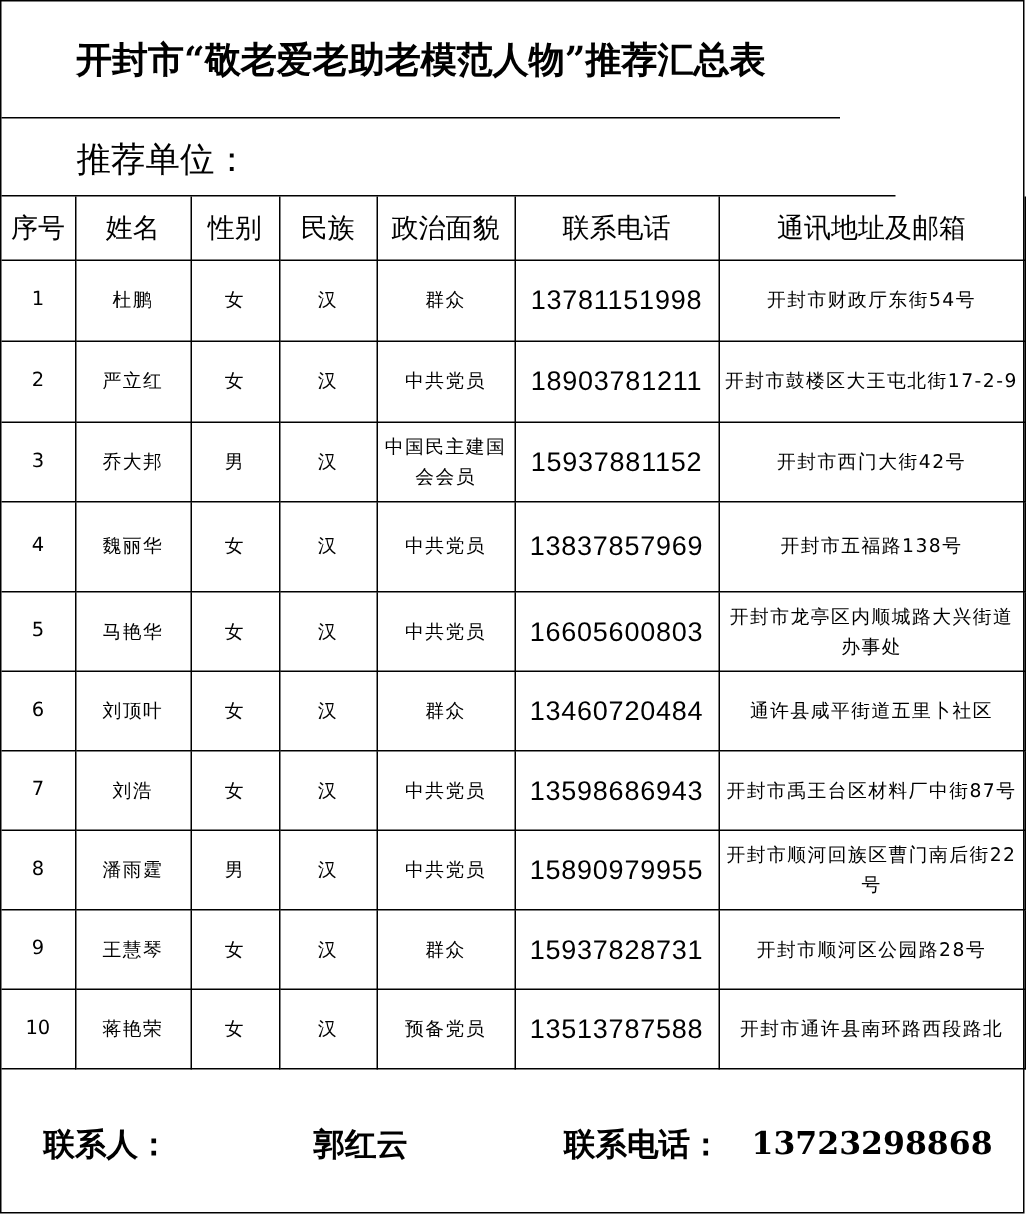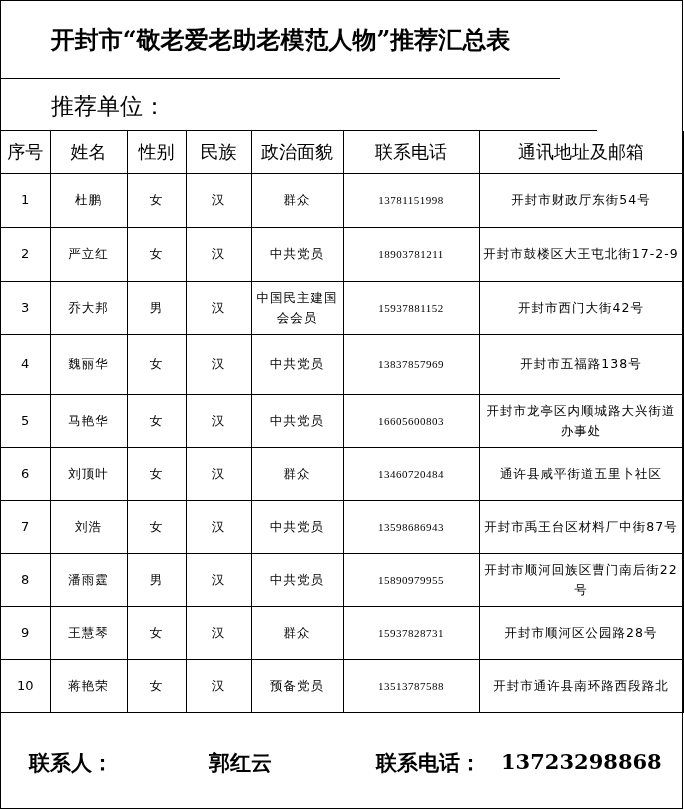--- a/index.html
+++ b/index.html
@@ -18,21 +18,21 @@
   .unit-value { position:absolute; left:256px; top:12px; }
   table.grid { position:absolute; left:0; top:130px; border-collapse:collapse;
                table-layout:fixed; width:682px; }
   table.grid td, table.grid th { border:1px solid #000; text-align:center;
                vertical-align:middle; padding:0 2px; box-sizing:border-box; }
   table.grid tr:first-child td, table.grid tr:first-child th { border-top:none; }
   table.grid td:first-child, table.grid th:first-child { border-left:none; }
   table.grid th { font-weight:normal; font-size:18px; height:42px; }
   table.grid td { font-size:12.5px; letter-spacing:1px; line-height:20px; }
   table.grid td.num { font-size:13px; letter-spacing:0; }
-  table.grid td.phone { font-family:Liberation Serif, serif; font-size:11px; letter-spacing:0.5px; }
+  table.grid td.phone { font-family:Liberation Sans, sans-serif; font-size:18px; letter-spacing:0.5px; }
   .footer { position:absolute; left:0; top:711px; width:683px; height:98px;
             font-family:"DejaVu Serif", serif; font-weight:bold; font-size:21px; }
   .f-label { position:absolute; left:28px; top:37px; }
   .f-name { position:absolute; left:208px; top:37px; }
   .f-phone-label { position:absolute; left:375px; top:37px; }
   .f-phone { position:absolute; left:500px; top:37px; }
 </style>
 </head>
 <body>
 

